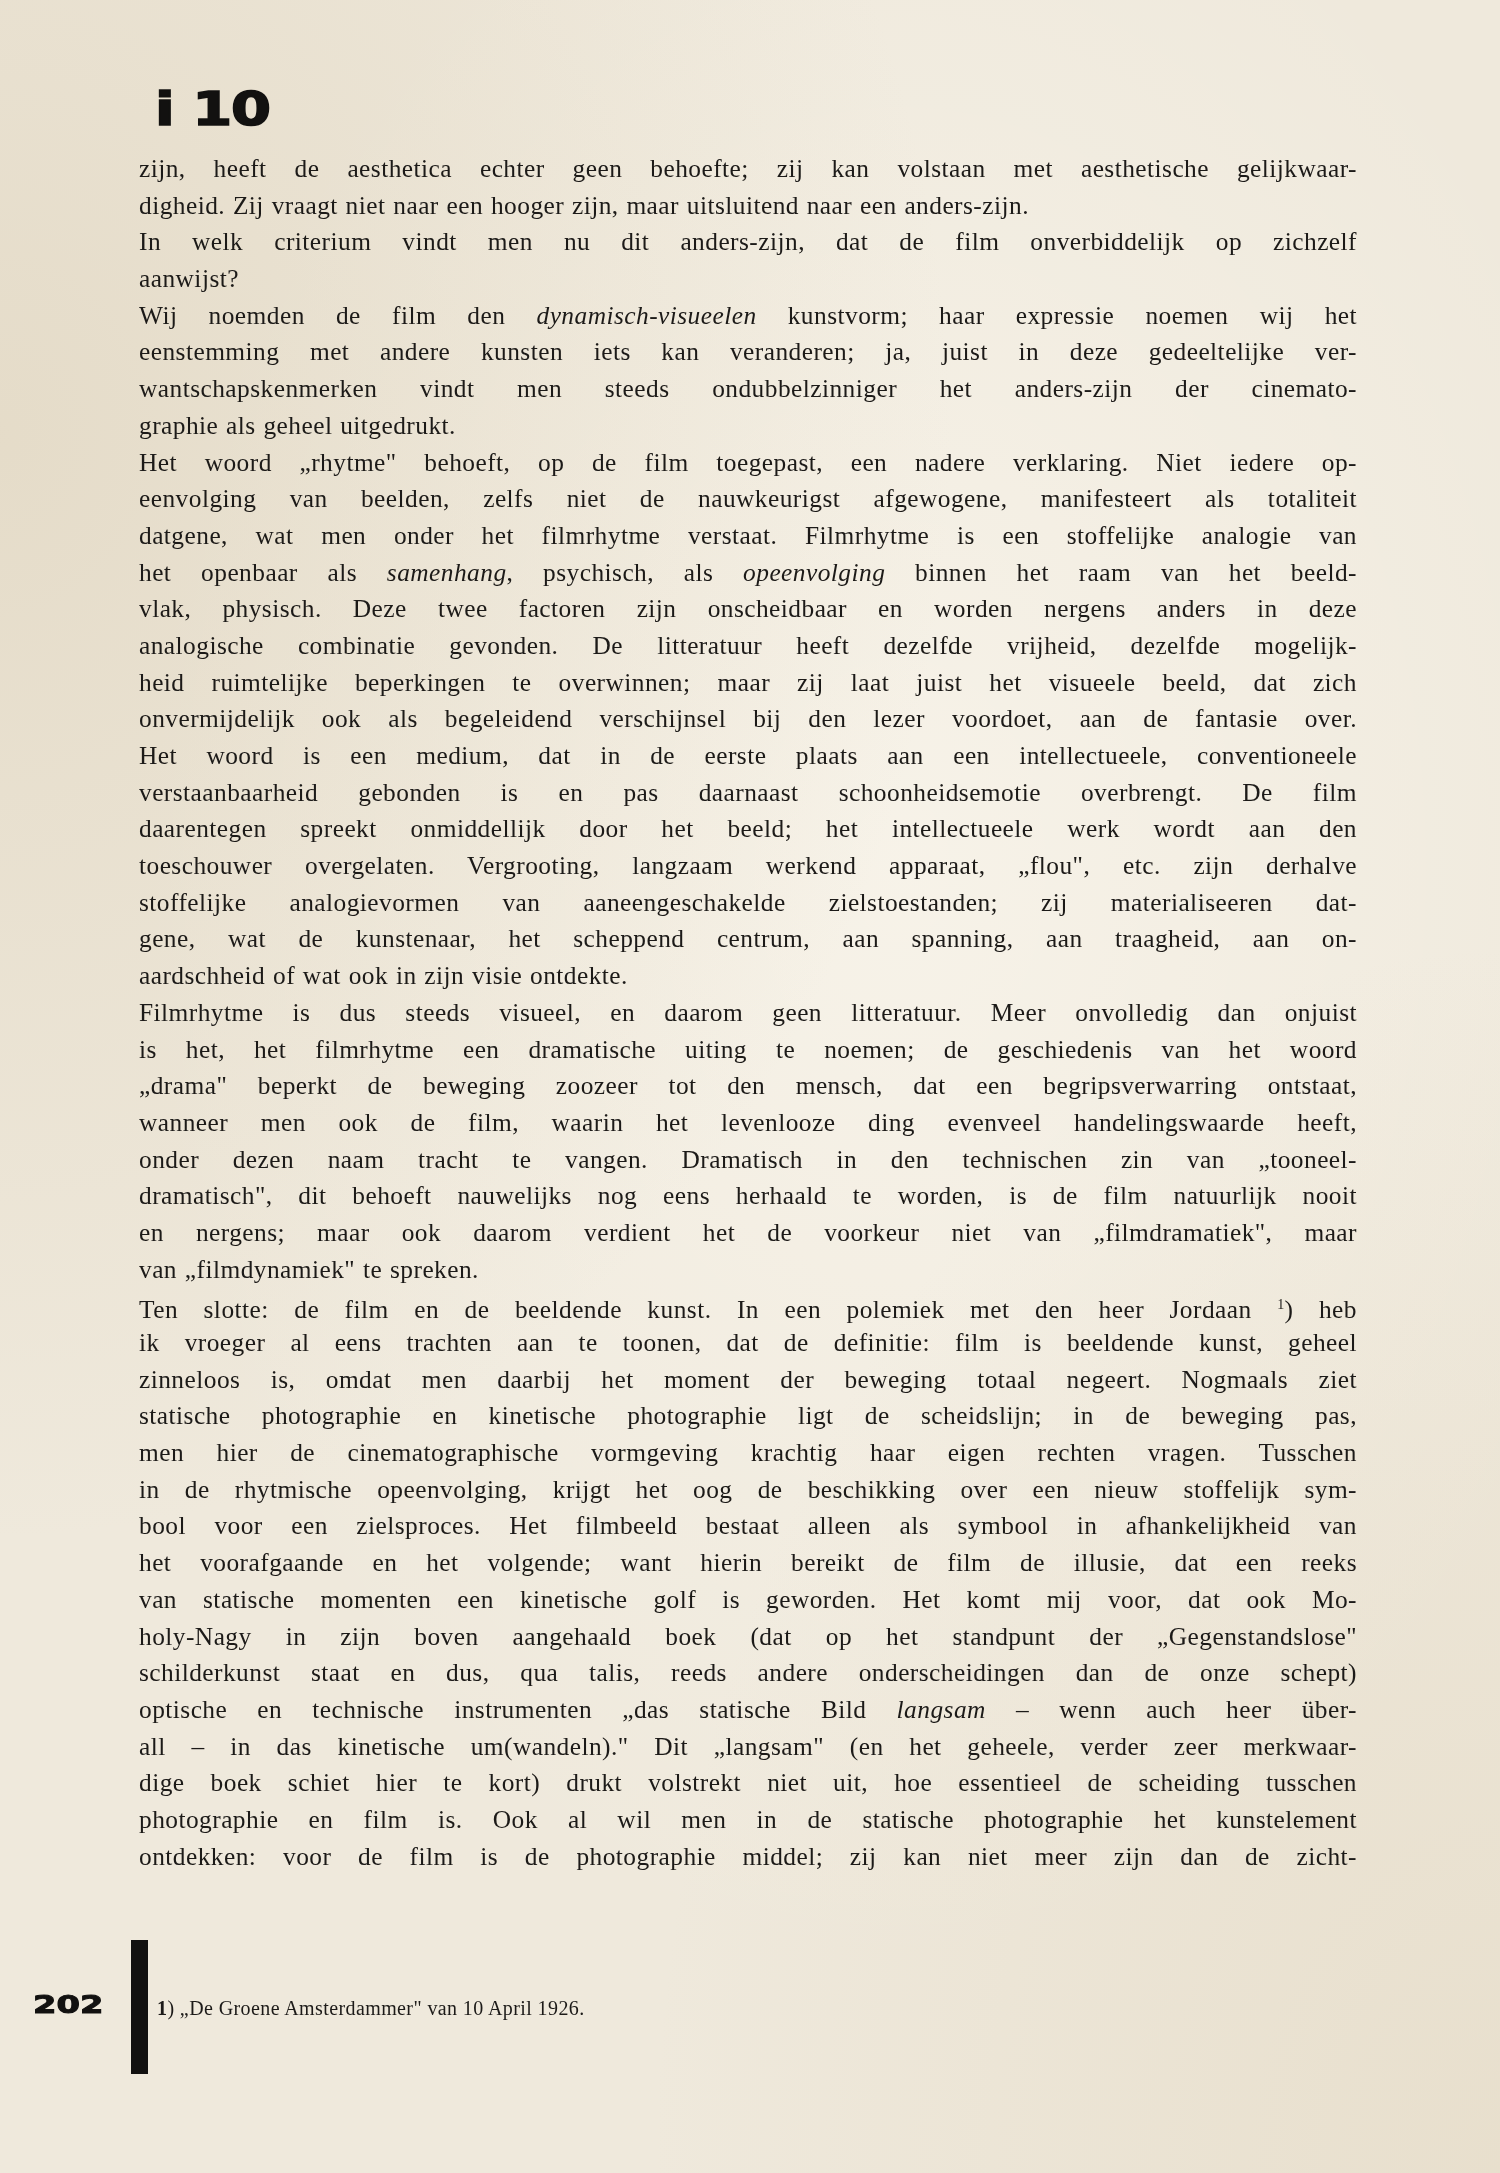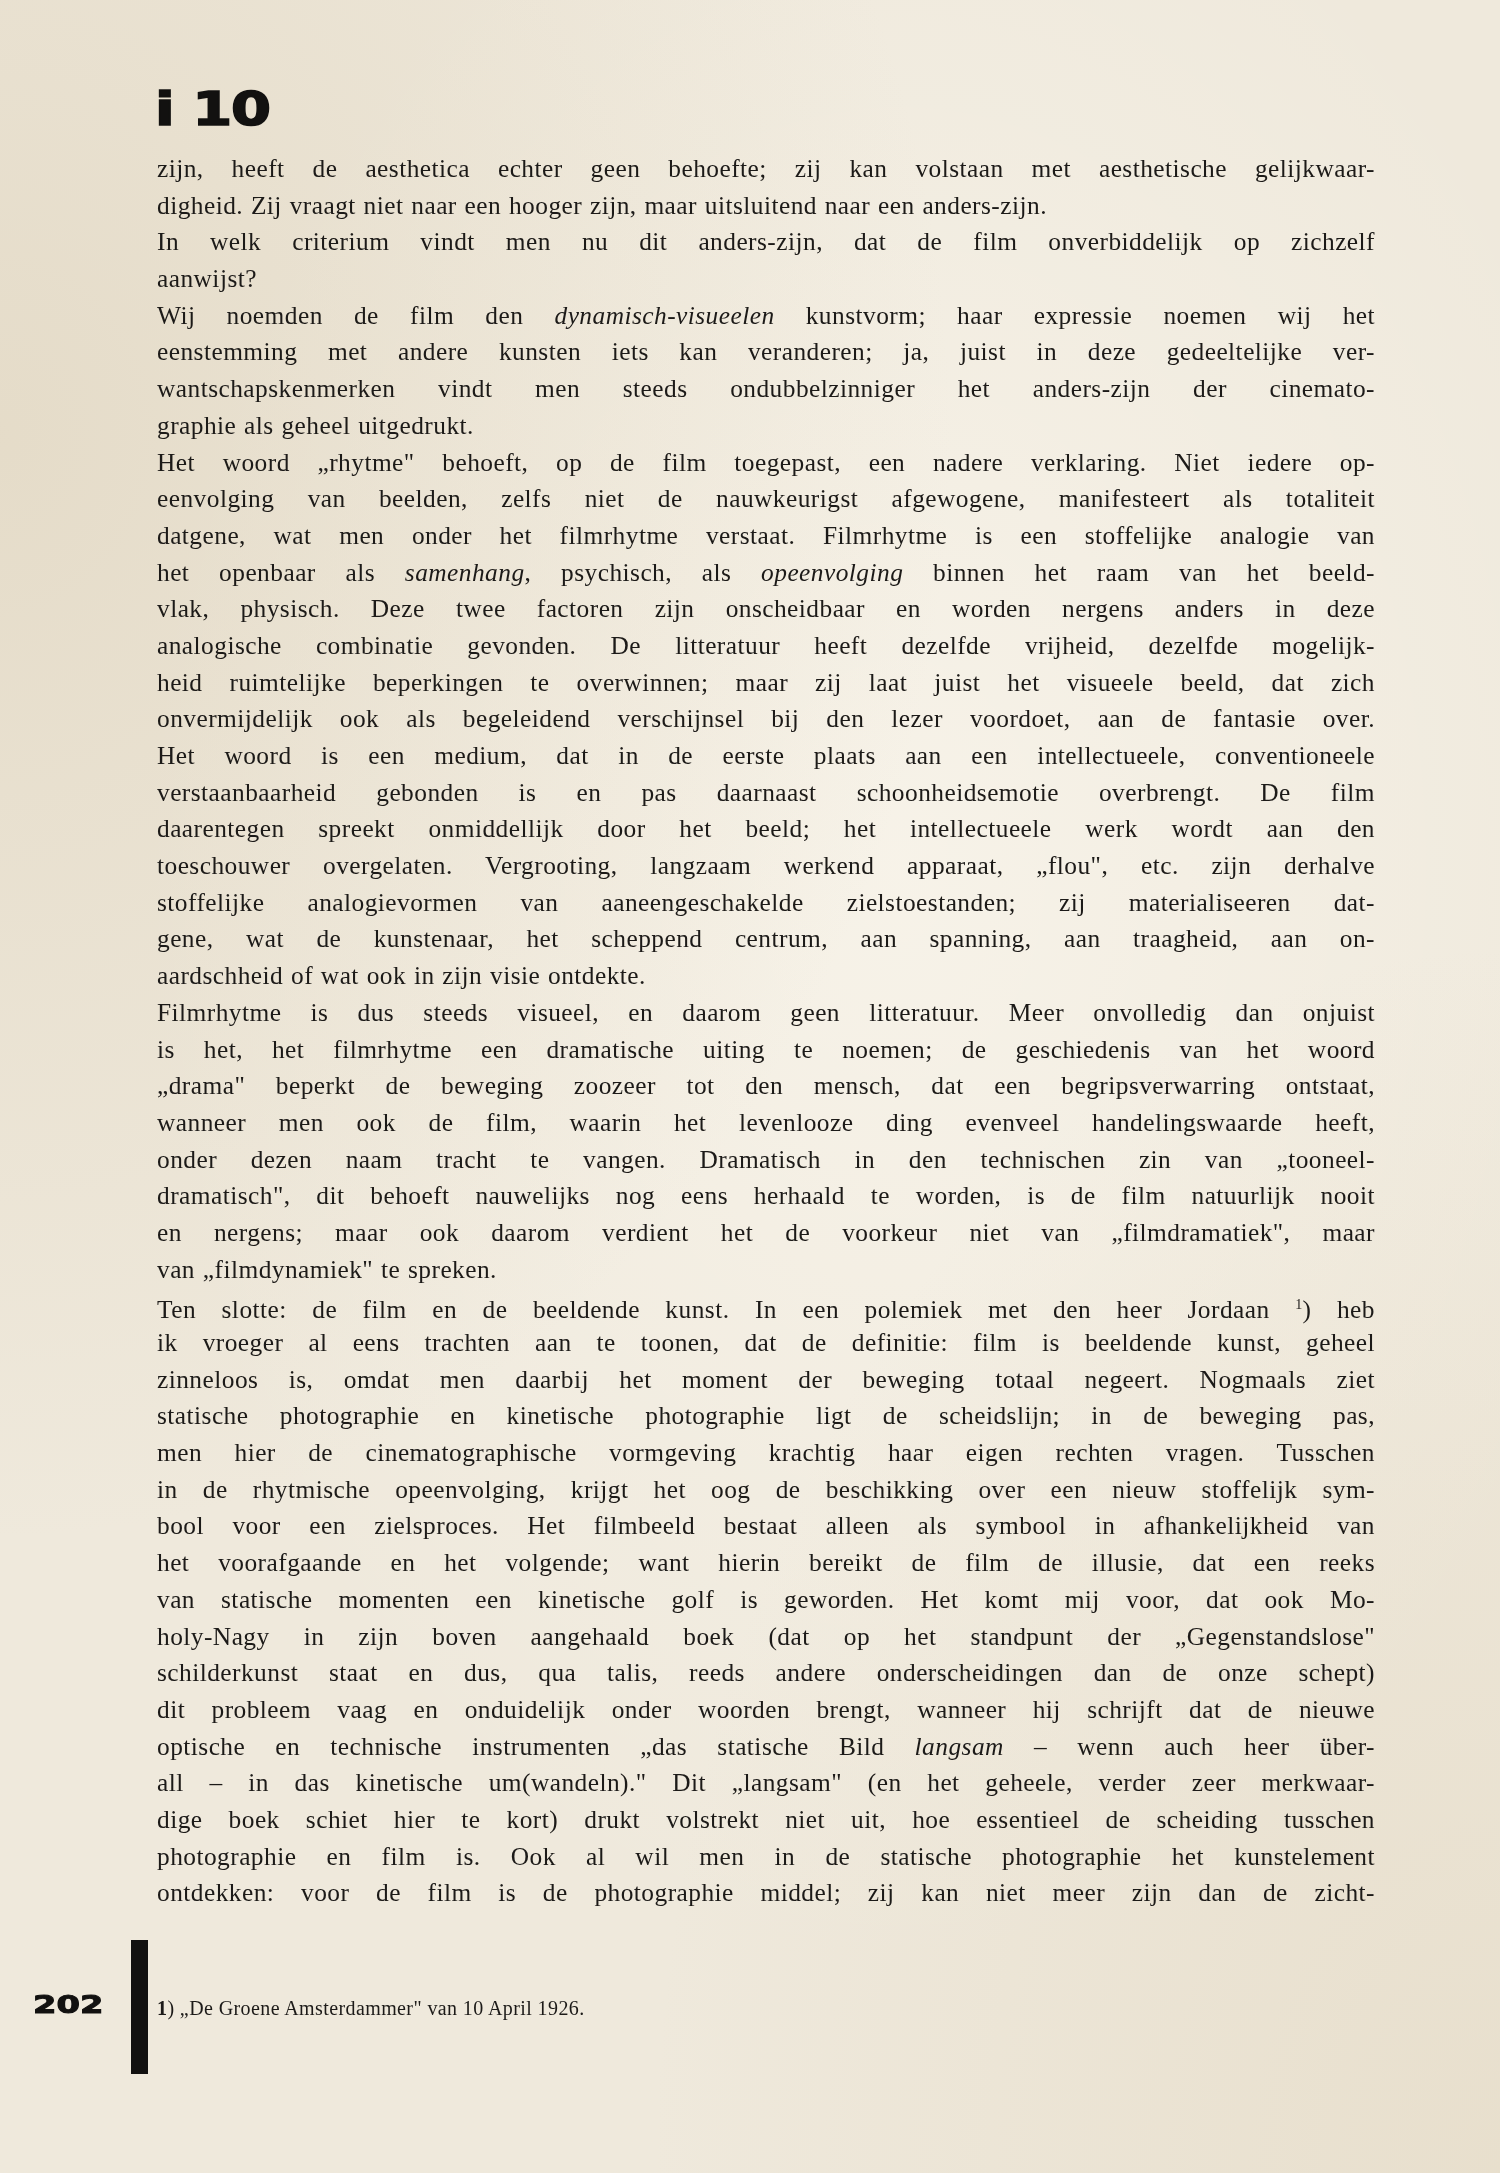--- a/index.html
+++ b/index.html
@@ -33,21 +33,21 @@
       font-size: 46px;
       line-height: 1;
       letter-spacing: -1px;
       color: #121110;
       transform: scaleX(1.25);
       transform-origin: left top;
       -webkit-text-stroke: 1.6px #121110;
     }
     .body-text {
       position: absolute;
-      left: 157px;
+      left: 139px;
       top: 150px;
       width: 1218px;
       font-family: "Liberation Serif", "DejaVu Serif", serif;
       font-size: 25.4px;
       line-height: 36.7px;
       letter-spacing: 0.45px;
       word-spacing: 1px;
     }
     .line {
       display: block;
@@ -143,21 +143,20 @@
     <span class="line">ik vroeger al eens trachten aan te toonen, dat de definitie: film is beeldende kunst, geheel</span>
     <span class="line">zinneloos is, omdat men daarbij het moment der beweging totaal negeert. Nogmaals ziet</span>
     <span class="line">statische photographie en kinetische photographie ligt de scheidslijn; in de beweging pas,</span>
     <span class="line">men hier de cinematographische vormgeving krachtig haar eigen rechten vragen. Tusschen</span>
     <span class="line">in de rhytmische opeenvolging, krijgt het oog de beschikking over een nieuw stoffelijk sym-</span>
     <span class="line">bool voor een zielsproces. Het filmbeeld bestaat alleen als symbool in afhankelijkheid van</span>
     <span class="line">het voorafgaande en het volgende; want hierin bereikt de film de illusie, dat een reeks</span>
     <span class="line">van statische momenten een kinetische golf is geworden. Het komt mij voor, dat ook Mo-</span>
     <span class="line">holy-Nagy in zijn boven aangehaald boek (dat op het standpunt der „Gegenstandslose"</span>
     <span class="line">schilderkunst staat en dus, qua talis, reeds andere onderscheidingen dan de onze schept)</span>
-    <span class="line">dit probleem vaag en onduidelijk onder woorden brengt, wanneer hij schrijft dat de nieuwe</span>
     <span class="line"><span>optische en technische instrumenten „das statische Bild </span><em>langsam</em><span> – wenn auch heer über-</span></span>
     <span class="line">all – in das kinetische um(wandeln)." Dit „langsam" (en het geheele, verder zeer merkwaar-</span>
     <span class="line">dige boek schiet hier te kort) drukt volstrekt niet uit, hoe essentieel de scheiding tusschen</span>
     <span class="line">photographie en film is. Ook al wil men in de statische photographie het kunstelement</span>
     <span class="line">ontdekken: voor de film is de photographie middel; zij kan niet meer zijn dan de zicht-</span>
   </div>
 
 <div class="footnote">
   <span class="fn-num">1</span><span>) „De Groene Amsterdammer" van 10 April 1926.</span>
 </div>

